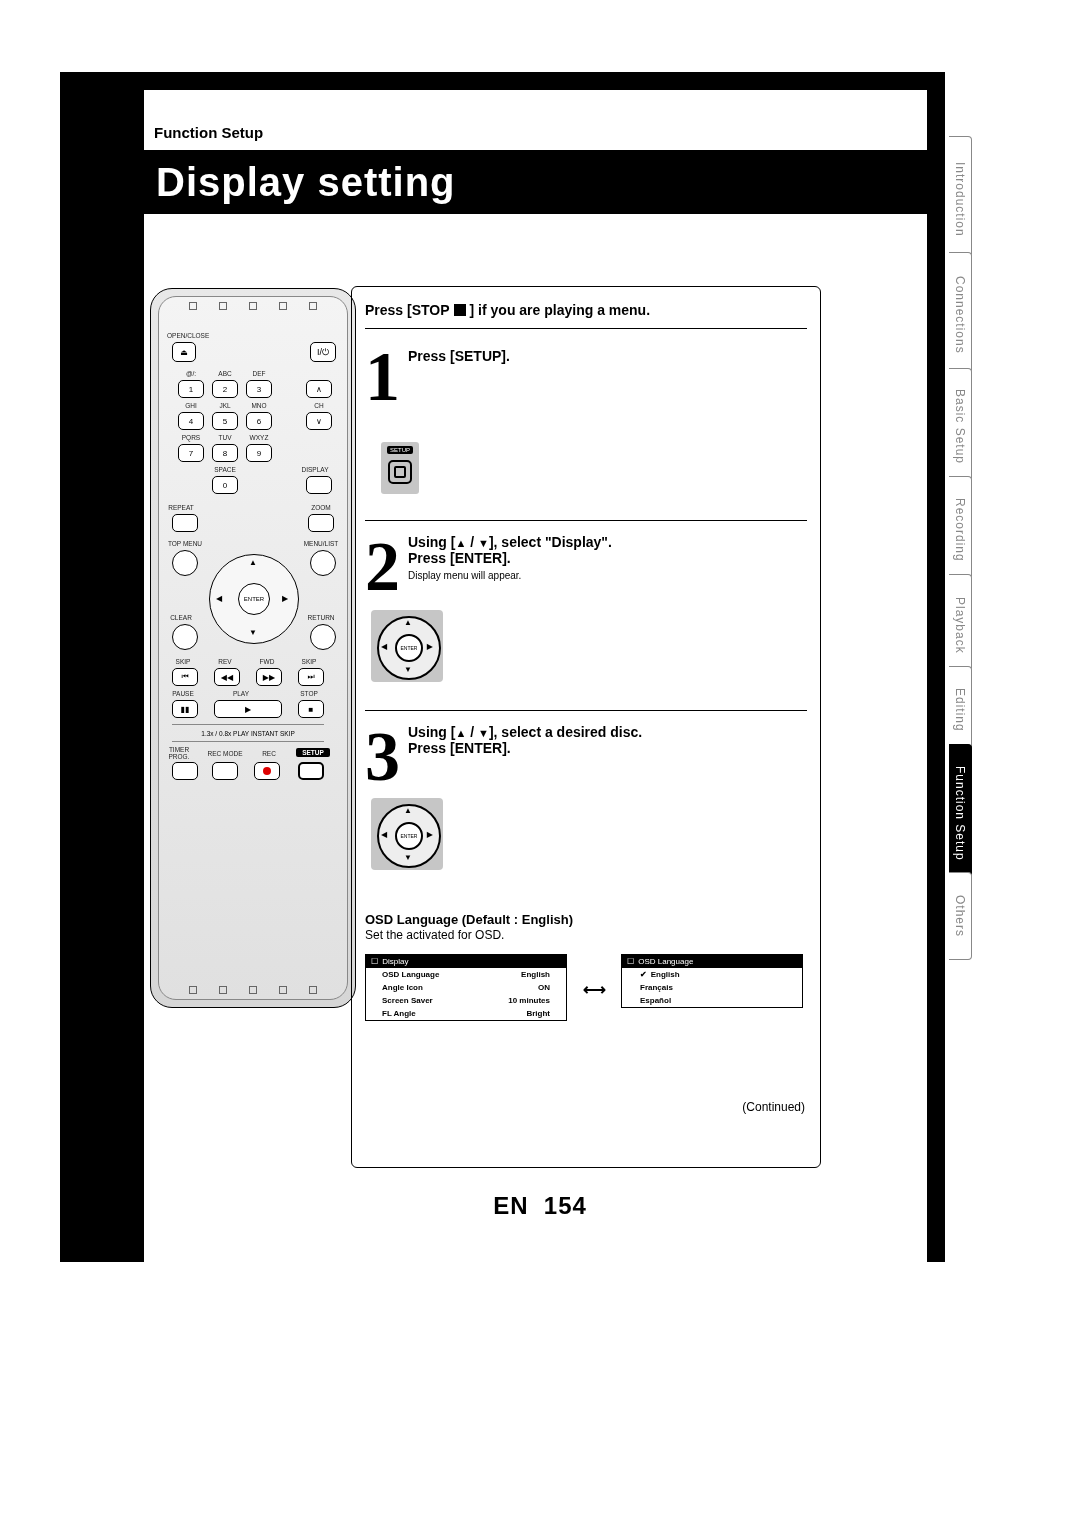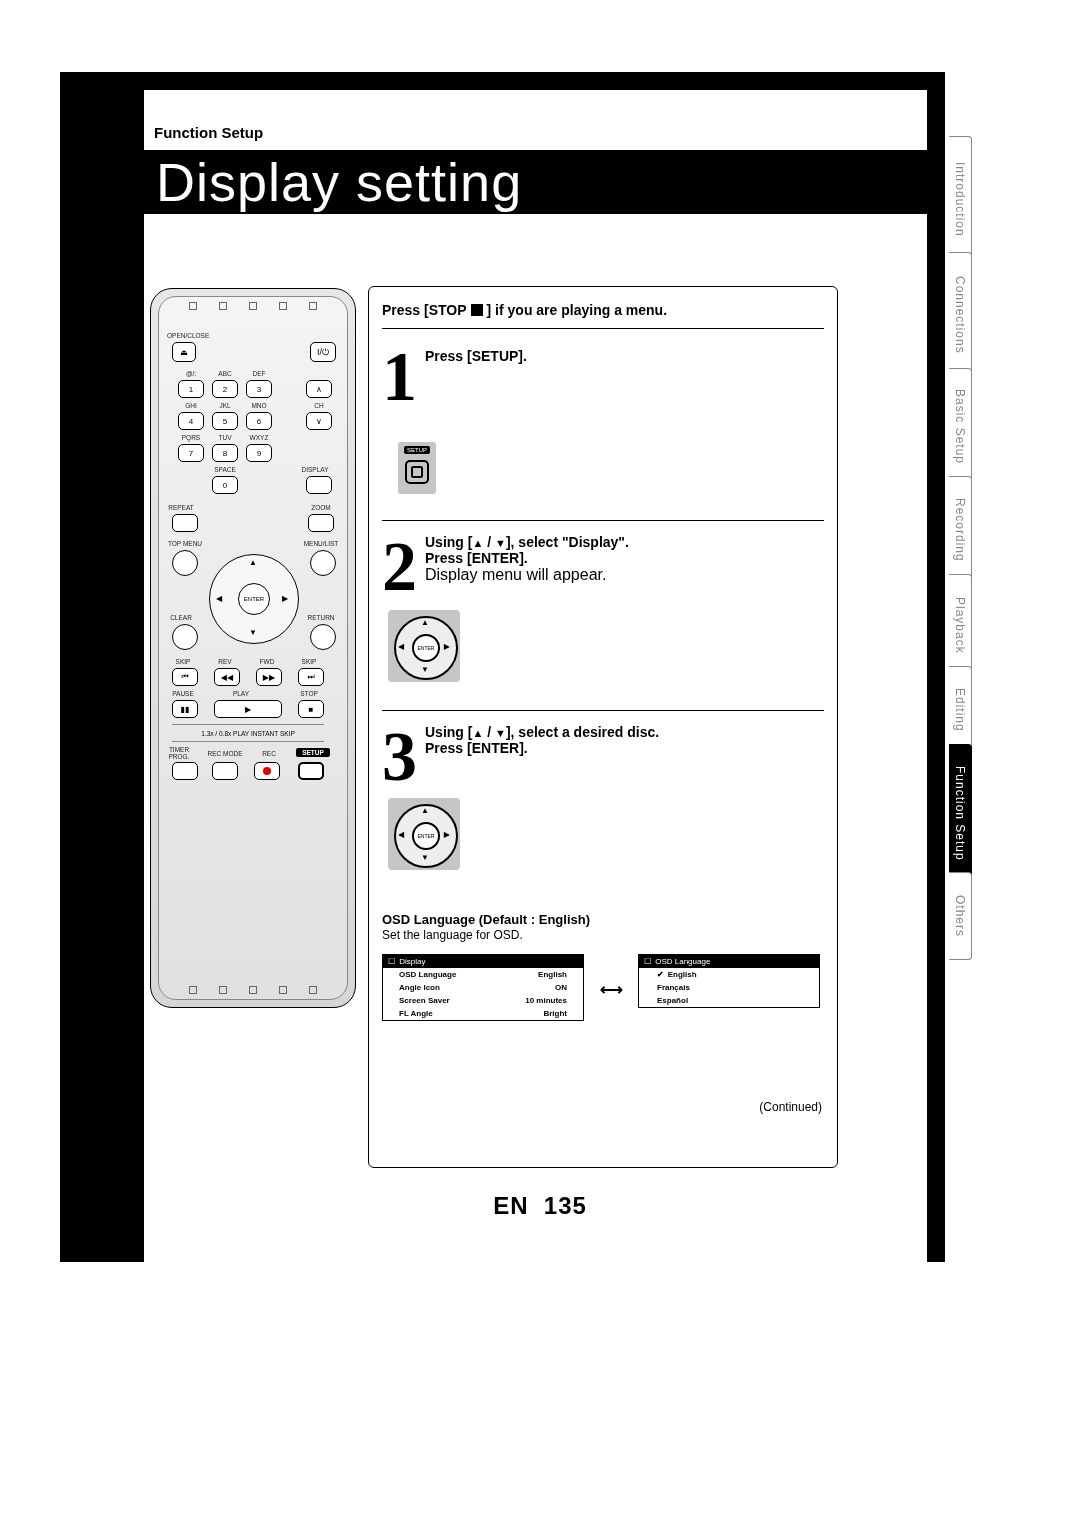--- a/index.html
+++ b/index.html
@@ -4,21 +4,21 @@
 <style>
   html,body { margin:0; padding:0; background:#fff; }
   body { width:1080px; height:1528px; position:relative; font-family:Arial,Helvetica,sans-serif; color:#000; }
   .page { position:absolute; left:0; top:0; width:1080px; height:1528px; }
   
   .bar-top   { position:absolute; left:60px; top:72px;  width:885px; height:18px; background:#000; }
   .bar-left  { position:absolute; left:60px; top:72px;  width:84px;  height:1190px; background:#000; }
   .bar-right { position:absolute; left:927px; top:72px; width:18px;  height:1190px; background:#000; }
   .section-label { position:absolute; left:154px; top:124px; font-size:15px; font-weight:bold; }
   .title-band { position:absolute; left:144px; top:150px; width:783px; height:64px; background:#000; color:#fff; display:flex; align-items:center; padding-left:12px; box-sizing:border-box; }
-  .title-band span { font-size:54px; font-weight:normal; letter-spacing:1px; }
+  .title-band span { font-size:40px; font-weight:bold; letter-spacing:1px; }
 
   
   .remote-wrap { position:absolute; left:150px; top:288px; width:206px; height:720px; }
   .remote-body { position:absolute; inset:0; background:linear-gradient(#e8e8e8,#d6d6d6); border:1.5px solid #000; border-radius:22px; }
   .remote-inner { position:absolute; left:8px; top:8px; right:8px; bottom:8px; border:1px solid #888; border-radius:18px; background:linear-gradient(#f4f4f4,#e0e0e0); }
   .dots-row { position:absolute; left:50%; transform:translateX(-50%); display:flex; gap:22px; }
   .dot-sq { width:6px; height:6px; border:1px solid #666; }
   .obtn { position:absolute; border:1px solid #000; border-radius:5px; background:#fff; font-size:8px; display:flex; align-items:center; justify-content:center; box-sizing:border-box; }
   .blabel { position:absolute; font-size:6.5px; color:#222; text-align:center; width:30px; }
   .blabel-w { width:50px; }
@@ -28,21 +28,21 @@
   .round { position:absolute; width:24px; height:24px; border:1.5px solid #000; border-radius:50%; background:#fff; }
   .red-dot { width:8px; height:8px; background:#d00; border-radius:50%; }
   .setup-highlight { background:#000 !important; color:#fff !important; font-weight:bold; }
   .strip { position:absolute; border-top:1px solid #888; border-bottom:1px solid #888; height:16px; font-size:6.5px; display:flex; align-items:center; justify-content:center; }
 
   .bubble { position:absolute; left:155px; top:790px; width:195px; height:85px; }
   .bubble svg { position:absolute; inset:0; }
   .bubble-text { position:absolute; left:0; top:30px; width:195px; text-align:center; font-size:30px; font-weight:bold; }
 
   
-  .instr { position:absolute; left:368px; top:290px; width:470px; height:870px; }
+  .instr { position:absolute; left:351px; top:290px; width:470px; height:870px; }
   .instr-box { position:absolute; left:0; top:-4px; right:0; height:880px; border:1px solid #000; border-radius:6px; }
   .topline { position:absolute; left:14px; top:12px; font-size:14px; font-weight:bold; display:flex; align-items:center; gap:4px; }
   .stop-sq { display:inline-block; width:12px; height:12px; background:#000; vertical-align:middle; }
   .hr1 { position:absolute; left:14px; right:14px; top:38px; border-top:1px solid #000; }
 
   .bignum { font-size:70px; font-weight:900; font-family:"Times New Roman",serif; line-height:1; }
   .step { position:absolute; left:14px; right:14px; }
   .step .txt { font-size:14px; }
   .step .txt b { font-weight:bold;margin-top:33px; }
   .arrow-sym { font-size:11px; }
@@ -210,21 +210,21 @@
       <span class="lbl">SETUP</span>
       <span class="sq"></span>
     </div>
     <div class="step-hr" style="top:230px;"></div>
 
     <div class="step" style="top:242px; display:flex; gap:8px;">
       <div class="bignum">2</div>
       <div class="txt" style="padding-top:2px;">
         <b><span>Using [</span><span class="arrow-sym">▲</span><span> / </span><span class="arrow-sym">▼</span><span>], select "Display".</span></b><br>
         <b>Press [ENTER].</b><br>
-        <span style="font-size:16px;">Display menu will appear.</span>
+        <span style="font-size:10px;">Display menu will appear.</span>
       </div>
     </div>
     <div class="micro-dpad" style="left:20px; top:320px;">
       <div class="rng"></div>
       <div class="ctr">ENTER</div>
       <div class="t" style="left:33px; top:8px;">▲</div>
       <div class="t" style="left:33px; bottom:8px;">▼</div>
       <div class="t" style="left:10px; top:32px;">◀</div>
       <div class="t" style="right:10px; top:32px;">▶</div>
     </div>
@@ -241,21 +241,21 @@
       <div class="rng"></div>
       <div class="ctr">ENTER</div>
       <div class="t" style="left:33px; top:8px;">▲</div>
       <div class="t" style="left:33px; bottom:8px;">▼</div>
       <div class="t" style="left:10px; top:32px;">◀</div>
       <div class="t" style="right:10px; top:32px;">▶</div>
     </div>
 
     <div class="osd-h" style="top:622px;">
       <b>OSD Language (Default : English)</b><br>
-      <span style="font-size:12px;">Set the language for OSD.</span>
+      <span style="font-size:12px;">Set the activated for OSD.</span>
     </div>
 
     <div class="menu" style="left:14px; top:664px; width:200px;">
       <div class="menu-head">
           <span>☐</span>
           <span>Display</span>
         </div>
       <div class="menu-row">
           <b>OSD Language</b>
           <b>English</b>
@@ -282,21 +282,21 @@
       <div class="menu-sub"><b class="chk">English</b></div>
       <div class="menu-sub"><b>Français</b></div>
       <div class="menu-sub"><b>Español</b></div>
     </div>
 
 
     <div class="continued" style="top:810px;">(Continued)</div>
   </div>
 
   <div class="footer">
-    <span>EN</span>&nbsp;&nbsp;<span>135</span>
+    <span>EN</span>&nbsp;&nbsp;<span>154</span>
   </div>
 
   <div class="tab" style="top:136px; height:108px;">Introduction</div>
   <div class="tab" style="top:252px; height:108px;">Connections</div>
   <div class="tab" style="top:368px; height:100px;">Basic Setup</div>
   <div class="tab" style="top:476px; height:90px;">Recording</div>
   <div class="tab" style="top:574px; height:84px;">Playback</div>
   <div class="tab" style="top:666px; height:70px;">Editing</div>
   <div class="tab active" style="top:744px; height:120px;">Function Setup</div>
   <div class="tab" style="top:872px; height:70px;">Others</div>

